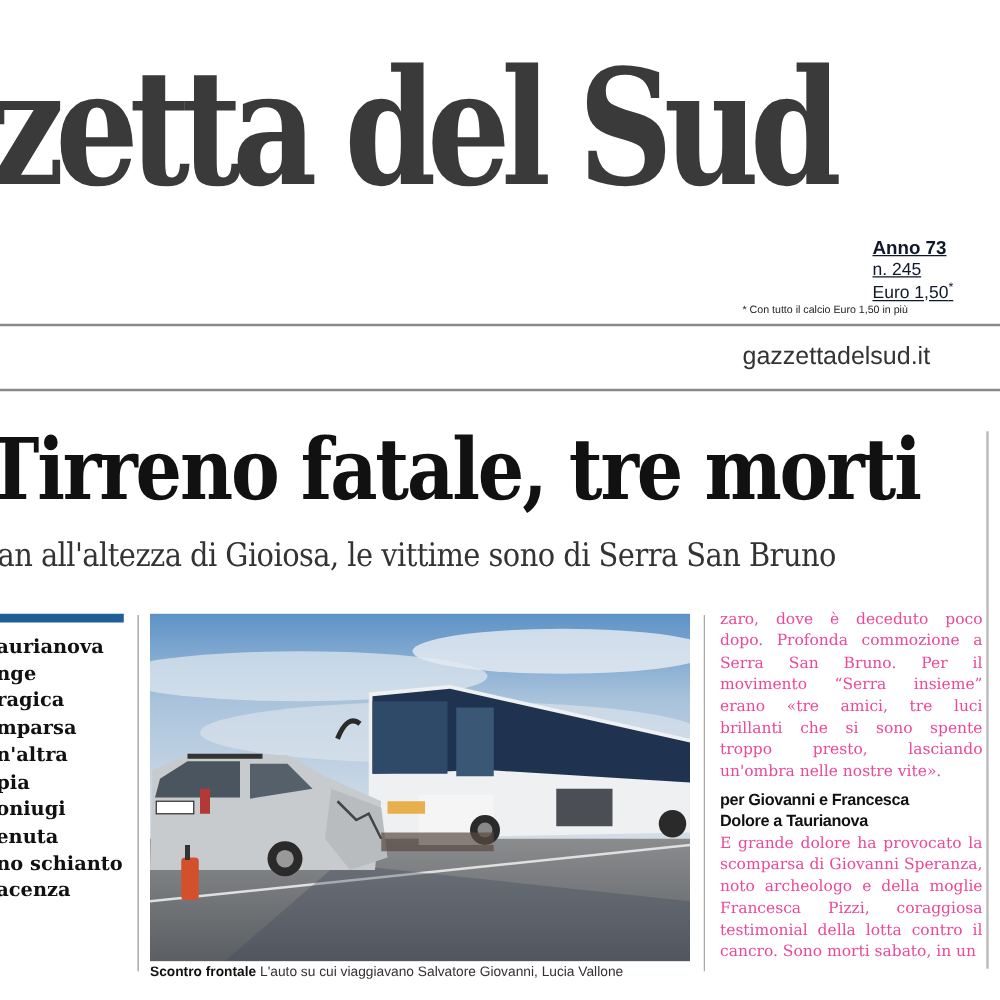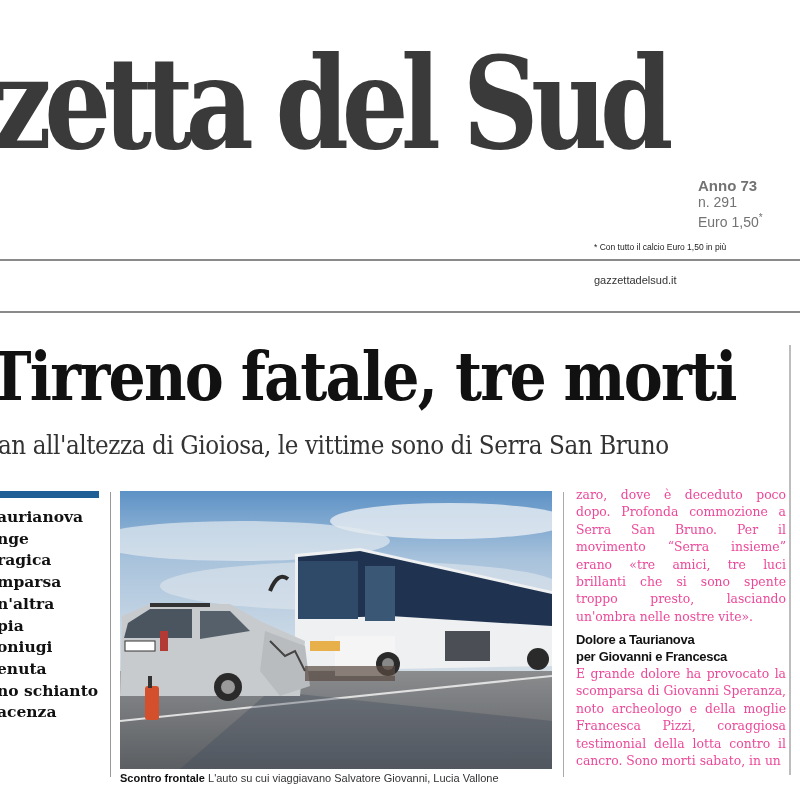--- a/index.html
+++ b/index.html
@@ -1,26 +1,26 @@
 <!DOCTYPE html>
 <html><head>
 <meta charset="utf-8">
 <style>
   html, body { margin:0; padding:0; }
   body { width:800px; height:800px; overflow:hidden; background:#ffffff; position:relative; font-family:"DejaVu Serif", serif; color:#222; }
   .abs { position:absolute; }
 
   
   .masthead-title { left:-8px; top:28px; font-family:"DejaVu Serif", serif; font-weight:bold; font-size:128px; line-height:150px; color:#3a3a3a; letter-spacing:-9px; white-space:nowrap; transform:scaleX(0.82); transform-origin:left center; }
-  .edition { left:698px; top:178px; font-family:"Liberation Sans", sans-serif; color:#737373; font-size:14px; line-height:16px; }
+  .edition { left:698px; top:191px; font-family:"Liberation Sans", sans-serif; color:#0f172a; font-size:14px; line-height:16px;text-decoration:underline; }
   .edition .anno { font-weight:bold; font-size:15px; }
   .edition sup { font-size:10px; }
   .price-note { left:594px; top:242px; font-family:"Liberation Sans", sans-serif; font-weight:normal; font-size:8.5px; color:#222; white-space:nowrap; }
   .rule { left:0; width:800px; height:2px; background:#8a8a8a; }
-  .website { left:594px; top:274px; font-family:"Liberation Sans", sans-serif; font-size:11px; color:#333; }
+  .website { left:594px; top:274px; font-family:"Liberation Sans", sans-serif; font-size:20px; color:#333; }
 
   
   .headline { left:-12px; top:336px; font-family:"DejaVu Serif", serif; font-weight:bold; font-size:68px; line-height:80px; color:#111; white-space:nowrap; letter-spacing:-2px; transform:scaleX(0.86); transform-origin:left center; }
   .subhead { left:-2px; top:428px; font-family:"DejaVu Serif", serif; font-size:26px; line-height:34px; color:#333; white-space:nowrap; letter-spacing:-0.5px; transform:scaleX(0.89); transform-origin:left center; }
   .right-vline { left:789px; top:345px; width:2px; height:430px; background:#bdbdbd; }
 
   
   .side-bar { left:0; top:491px; width:99px; height:7px; background:#1f5f96; }
   .side-vline { left:110px; top:492px; width:1px; height:285px; background:#999; }
   .side-text { left:-3px; top:506px; width:112px; font-family:"DejaVu Serif", serif; font-weight:bold; font-size:15.5px; line-height:21.7px; color:#111; white-space:nowrap; overflow:hidden; }
@@ -37,21 +37,21 @@
   .col-text p { margin:0; }
   .sec-head { left:576px; top:632px; width:210px; font-family:"Liberation Sans", sans-serif; font-weight:bold; font-size:13px; line-height:16.5px; color:#111; letter-spacing:-0.3px; }
 </style>
 </head>
 <body>
 
 <div class="abs masthead-title">zetta del Sud</div>
 
 <div class="abs edition">
   <div class="anno">Anno 73</div>
-  <div>n. 291</div>
+  <div>n. 245</div>
   <div><span>Euro 1,50</span><sup>*</sup></div>
 </div>
 
 <div class="abs price-note">* Con tutto il calcio Euro 1,50 in più</div>
 
 <div class="abs rule" style="top:259px;"></div>
 <div class="abs website">gazzettadelsud.it</div>
 <div class="abs rule" style="top:311px;"></div>
 
 <div class="abs headline">Tirreno fatale, tre morti</div>
@@ -124,18 +124,18 @@
     <rect x="28" y="185" width="4" height="12" fill="#333"></rect>
   </svg>
 </div>
 <div class="abs caption"><b>Scontro frontale</b><span> L'auto su cui viaggiavano Salvatore Giovanni, Lucia Vallone</span></div>
 <div class="abs mid-vline"></div>
 
 <div class="abs col-text" style="top:486px;">
   <p>zaro, dove è deceduto poco dopo. Profonda commozione a Serra San Bruno. Per il movimento “Serra insieme” erano «tre amici, tre luci brillanti che si sono spente troppo presto, lasciando un'ombra nelle nostre vite».</p>
 </div>
 <div class="abs sec-head">
+  <div>per Giovanni e Francesca</div>
   <div>Dolore a Taurianova</div>
-  <div>per Giovanni e Francesca</div>
 </div>
 <div class="abs col-text" style="top:665px; height:110px; overflow:hidden;">
   <p>E grande dolore ha provocato la scomparsa di Giovanni Speranza, noto archeologo e della moglie Francesca Pizzi, coraggiosa testimonial della lotta contro il cancro. Sono morti sabato, in un</p>
 </div>
 
 </body></html>

